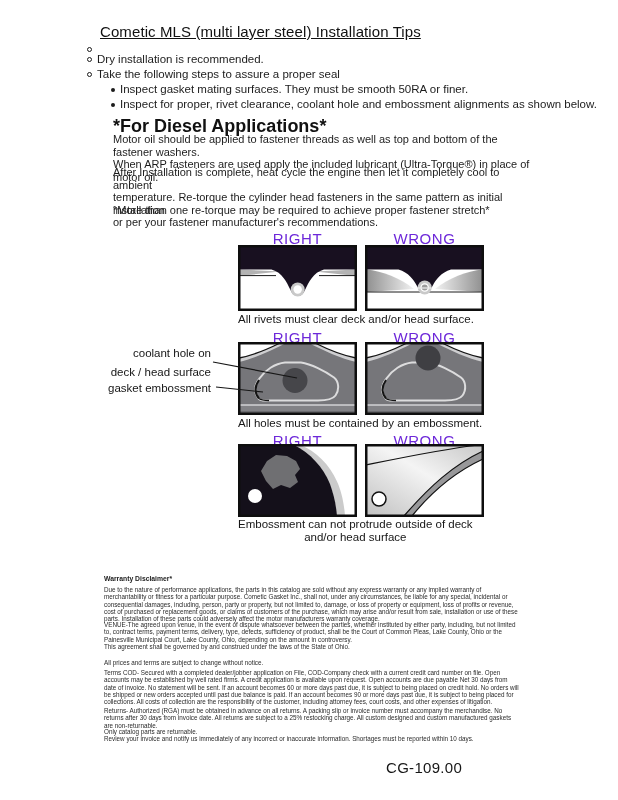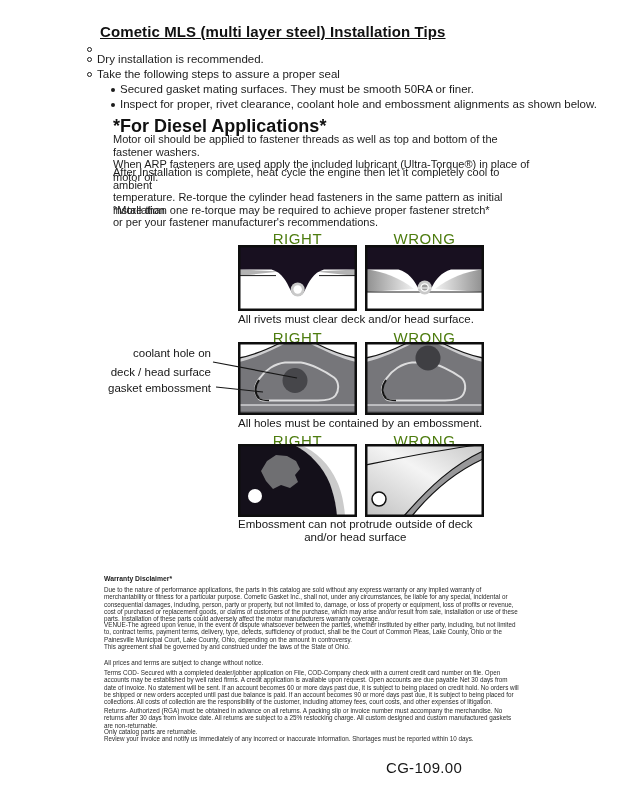--- a/index.html
+++ b/index.html
@@ -4,33 +4,33 @@
 <style>
   * { margin:0; padding:0; box-sizing:border-box; }
   html,body { background:#888; }
   .page {
     position:relative; width:618px; height:800px; background:#ffffff;
     font-family:"Liberation Sans", sans-serif; color:#1a1a1a; overflow:hidden;
     margin:0 auto;
   }
   .abs { position:absolute; }
   .title {
-    left:100px; top:23px; font-size:15px; font-weight:bold;
+    left:100px; top:23px; font-size:15px; font-weight:normal;
     text-decoration:underline; letter-spacing:.1px; color:#111;
   }
   .bullets { left:87px; top:42px; font-size:11.5px; line-height:15px; color:#1c1c1c; }
   .brow { display:flex; align-items:flex-start; }
   .brow.sub { margin-left:24px; }
   .bicon { flex:0 0 auto; width:5px; height:5px; border:1.2px solid #1c1c1c;
            border-radius:50%; margin:5px 5px 0 0; }
   .bicon.filled { background:#1c1c1c; width:4px; height:4px; border:none; margin-top:5.5px; }
   .h2 { left:113px; top:116px; font-size:18px; font-weight:bold; color:#111; }
   .para { left:113px; font-size:11px; line-height:12.6px; color:#1c1c1c;
           white-space:pre-line; width:420px; }
-  .rw-label { font-size:15px; color:#4d7c0f; text-align:center; width:119px;
+  .rw-label { font-size:15px; color:#6d28d9; text-align:center; width:119px;
               letter-spacing:.6px; }
   .caption { left:238px; font-size:11.5px; color:#161616; white-space:pre-line; line-height:13px;text-align:center; }
   .ann { font-size:11.5px; line-height:19px; color:#161616; text-align:right;
          white-space:pre-line; width:135px; }
   .dbox { width:119px; display:block; }
   .legal-h { left:104px; top:575px; font-size:6.8px; font-weight:bold; color:#222; }
   .legal-p { left:104px; width:415px; font-size:6.3px; line-height:7.3px;
              color:#2a2a2a; white-space:pre-line; }
   .pagenum { left:386px; top:759px; font-size:15px; color:#161616; letter-spacing:.3px; }
   svg { display:block; }
@@ -50,21 +50,21 @@
     <div class="brow">
       <span class="bicon"></span>
       <span>Dry installation is recommended.</span>
     </div>
     <div class="brow">
       <span class="bicon"></span>
       <span>Take the following steps to assure a proper seal</span>
     </div>
     <div class="brow sub">
       <span class="bicon filled"></span>
-      <span>Secured gasket mating surfaces.  They must be smooth 50RA or finer.</span>
+      <span>Inspect gasket mating surfaces.  They must be smooth 50RA or finer.</span>
     </div>
     <div class="brow sub">
       <span class="bicon filled"></span>
       <span>Inspect for proper, rivet clearance, coolant hole and embossment alignments as shown below.</span>
     </div>
   </div>
 
   <div class="abs h2">*For Diesel Applications*</div>
   <div class="abs para" style="top:133px">Motor oil should be applied to fastener threads as well as top and bottom of the fastener washers.
 When ARP fasteners are used apply the included lubricant (Ultra-Torque®) in place of motor oil.</div>

